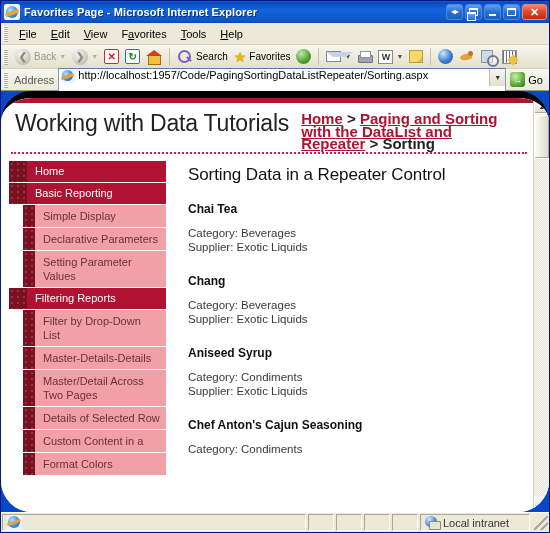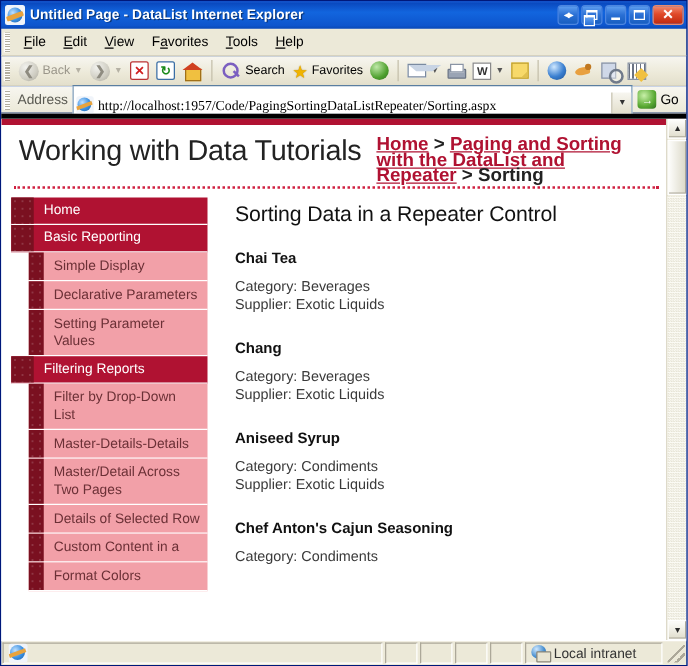--- a/index.html
+++ b/index.html
@@ -164,24 +164,23 @@
     display: flex; align-items: center;
     padding: 0 2px 0 2px;
     border-bottom: 1px solid #9a9684;
   }
   .addr-label { font-size: 11px; color: #5a5a52; margin: 0 4px 0 2px; }
   .addr-field {
     flex: 1 1 auto; height: 24px;
     background: #fff;
     border: 1px solid #7f9db9;
     border-top-color: #5a7ea0;
-    display: flex; align-items: flex-end;
+    display: flex; align-items: flex-start;
     padding-left: 2px;
     min-width: 0;
-    font-family: Liberation Serif, serif;
   }
   .addr-ic {
     width: 14px; height: 14px; flex: 0 0 14px; margin-right: 3px;
     background: #f0f4fa; border-radius: 2px; position: relative; overflow:hidden;
   }
   .addr-ic::before {
     content:""; position:absolute; left:1px; top:1px; width:11px;height:11px;
     background: radial-gradient(circle at 35% 35%, #bfe0ff 0%, #3a8fe0 55%, #1c5fa8 100%);
     border-radius:50%;
   }
@@ -206,24 +205,25 @@
     background: radial-gradient(circle at 35% 30%, #c8f0a8 0%, #5aaa34 60%, #2f7020 100%);
     display:flex;align-items:center;justify-content:center;
     color:#fff; font-size:9px; font-weight:bold;
   }
   .go-label { font-size: 11px; margin-left: 3px; }
 
   
   .viewport {
     flex: 1 1 auto;
     background: #fff;
-    border-top: 4px solid #000000;
+    border-top: 7px solid #000000;
     position: relative;
     overflow: hidden;
     display: flex;
+    border-radius: 31px;
   }
   .page {
     flex: 1 1 auto;
     position: relative;
     overflow: hidden;
     background: #fff;
   }
   .topbar-red { height: 5px; background: #b01232; }
 
   .site-header {
@@ -392,21 +392,21 @@
       linear-gradient(135deg, transparent 70%, #aca899 70%, #aca899 80%, transparent 80%);
   }
 </style>
 </head>
 <body>
 
 <div class="window">
 
   <div class="titlebar">
     <div class="tb-icon"></div>
-    <div class="titletext">Untitled Page - DataList Internet Explorer</div>
+    <div class="titletext">Favorites Page - Microsoft Internet Explorer</div>
     <div class="tbtns">
       <div class="tbtn">
           <span class="gl-arrows">◂▸</span>
         </div>
       <div class="tbtn">
           <span class="gl-rest"></span>
         </div>
       <div class="tbtn">
           <span class="gl-min"></span>
         </div>

